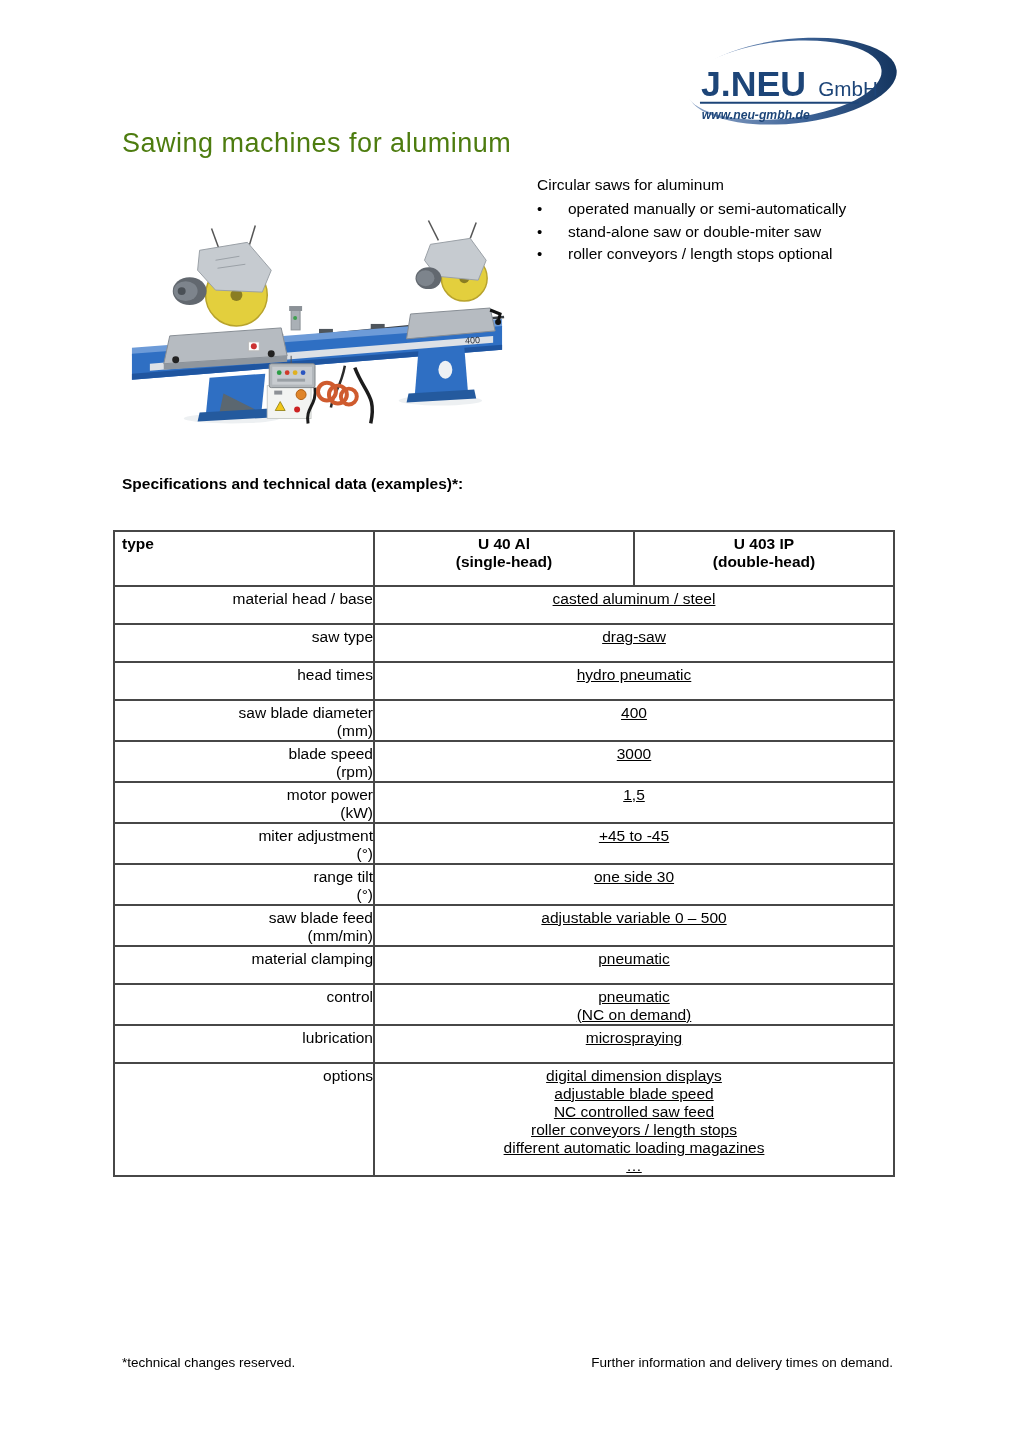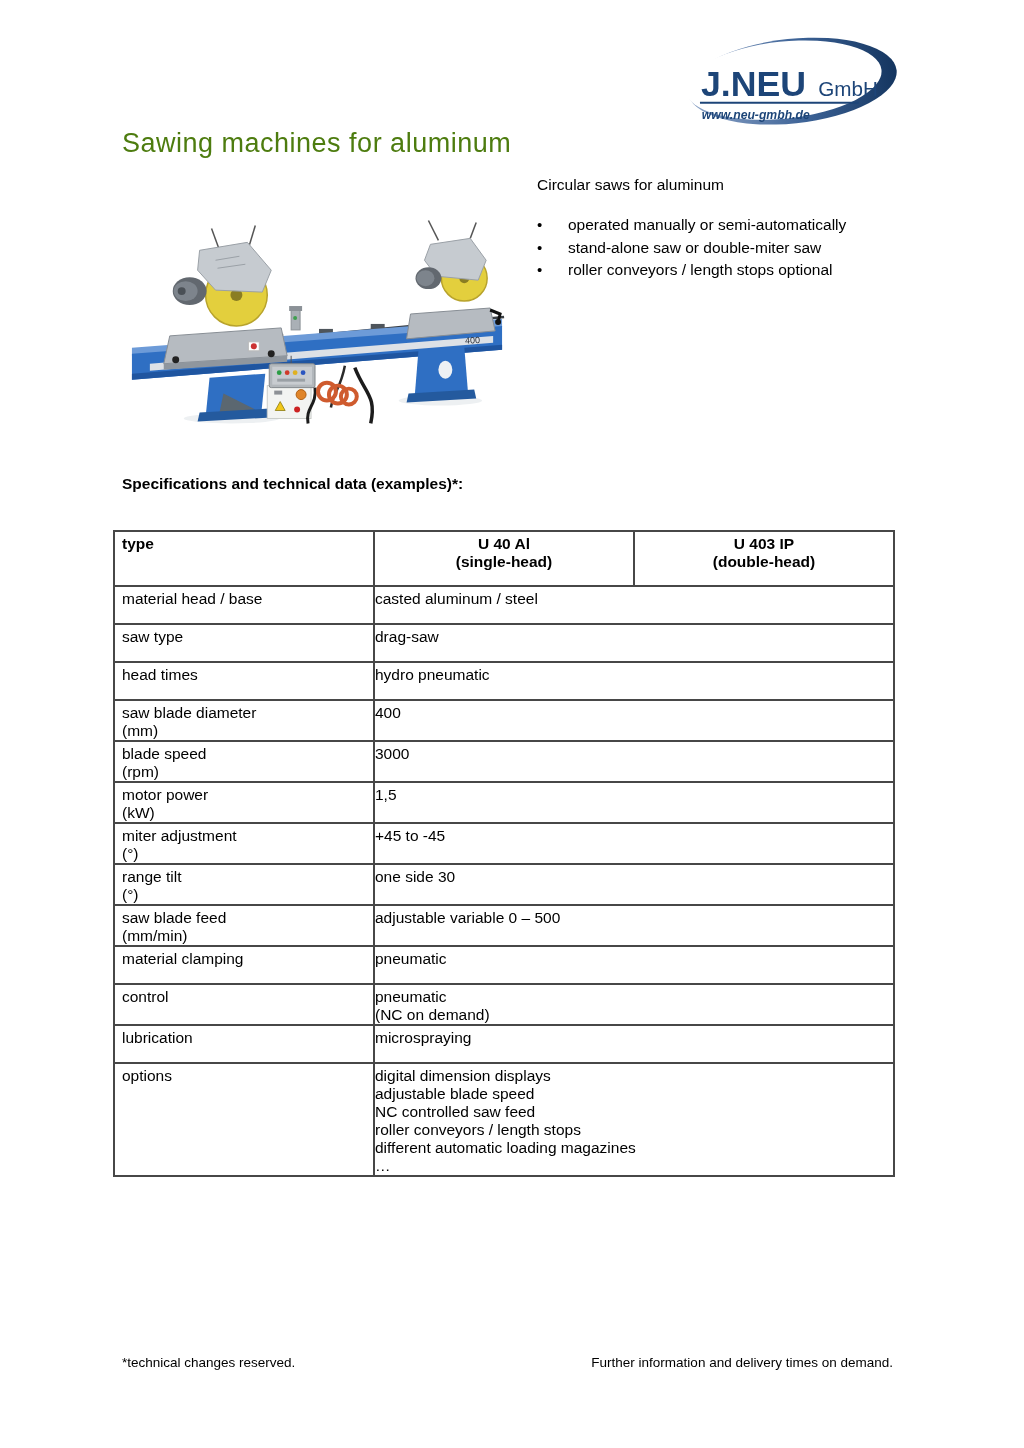--- a/index.html
+++ b/index.html
@@ -23,21 +23,21 @@
   .title {
     position: absolute; left: 122px; top: 128px;
     font-size: 27px; font-weight: 400; letter-spacing: 0.5px; color: #4d7c0f;
   }
 
   
   .machine { position: absolute; left: 120px; top: 198px; width: 398px; height: 228px; }
 
   
   .intro { position: absolute; left: 537px; top: 176px; width: 400px; font-size: 15.5px; }
-  .intro-heading { margin-bottom: 20px; }
+  .intro-heading { margin-bottom: 4px; }
   .intro ul { list-style: none; }
   .intro li { display: flex; line-height: 22.5px; }
   .intro li .bullet { width: 31px; flex: 0 0 31px; }
   .intro li .bullet::before { content: "•"; font-size: 15px; }
 
   
   .spec-heading {
     position: absolute; left: 122px; top: 475px;
     font-size: 15.5px; font-weight: 700;
   }
@@ -51,22 +51,22 @@
   table.spec col { width: 260px; }
   table.spec th, table.spec td {
     border: 2px solid #474747;
     vertical-align: top;
     padding-top: 3px;
     font-weight: 400;
   }
   table.spec thead th { height: 55px; font-weight: 700; }
   th.type-head { text-align: left; padding-left: 7px; }
   th.model-head { text-align: center; }
-  td.label-cell { text-align: left; padding-left: 7px; height: 38px; }
-  td.value-cell { text-align: left; height: 38px; }
+  td.label-cell { text-align: right; padding-left: 7px; height: 38px; }
+  td.value-cell { text-align: center; height: 38px; text-decoration: underline; }
   tr:last-child td { height: 84px; }
 
   
   .footer-left  { position: absolute; left: 122px; top: 1355px; font-size: 13.5px; }
   .footer-right { position: absolute; right: 131px; top: 1355px; font-size: 13.5px; }
 </style>
 </head>
 <body>
 
 <div class="page">

